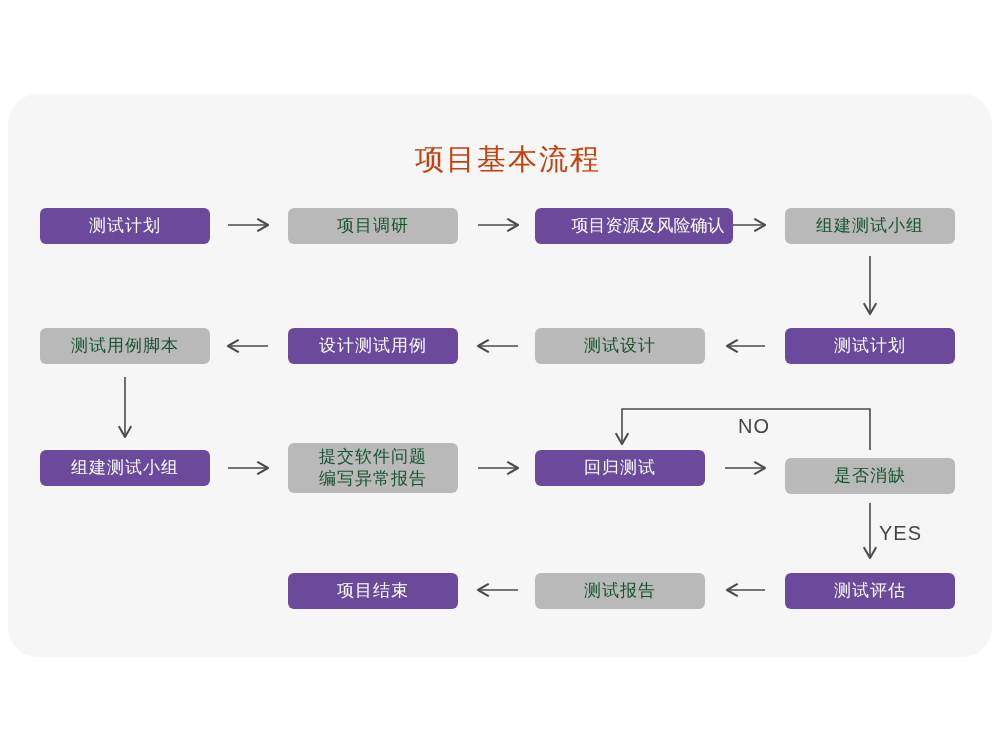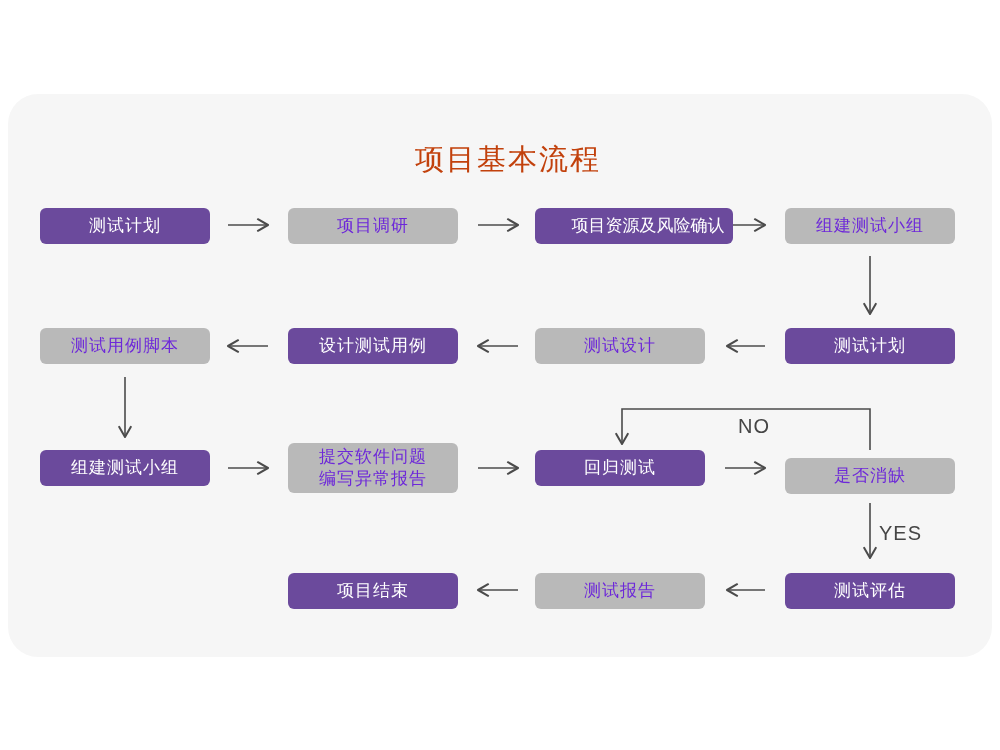--- a/index.html
+++ b/index.html
@@ -45,21 +45,21 @@
     display: flex;
     flex-direction: column;
     align-items: center;
     justify-content: center;
     font-size: 17px;
     letter-spacing: 1px;
     white-space: nowrap;
     line-height: 1.3;
   }
   .node.purple { background: #6b4a9c; color: #ffffff; }
-  .node.gray   { background: #b9b9b9; color: #6d28d9; }
+  .node.gray   { background: #b9b9b9; color: #14532d; }
 
   .n0  { left: 40px;  top: 208px; }
   .n1  { left: 288px; top: 208px; }
   .n2  { left: 535px; top: 208px; letter-spacing: 0; padding-left: 28px; }
   .n3  { left: 785px; top: 208px; }
   .n4  { left: 785px; top: 328px; }
   .n5  { left: 535px; top: 328px; }
   .n6  { left: 288px; top: 328px; }
   .n7  { left: 40px;  top: 328px; }
   .n8  { left: 40px;  top: 450px; }

